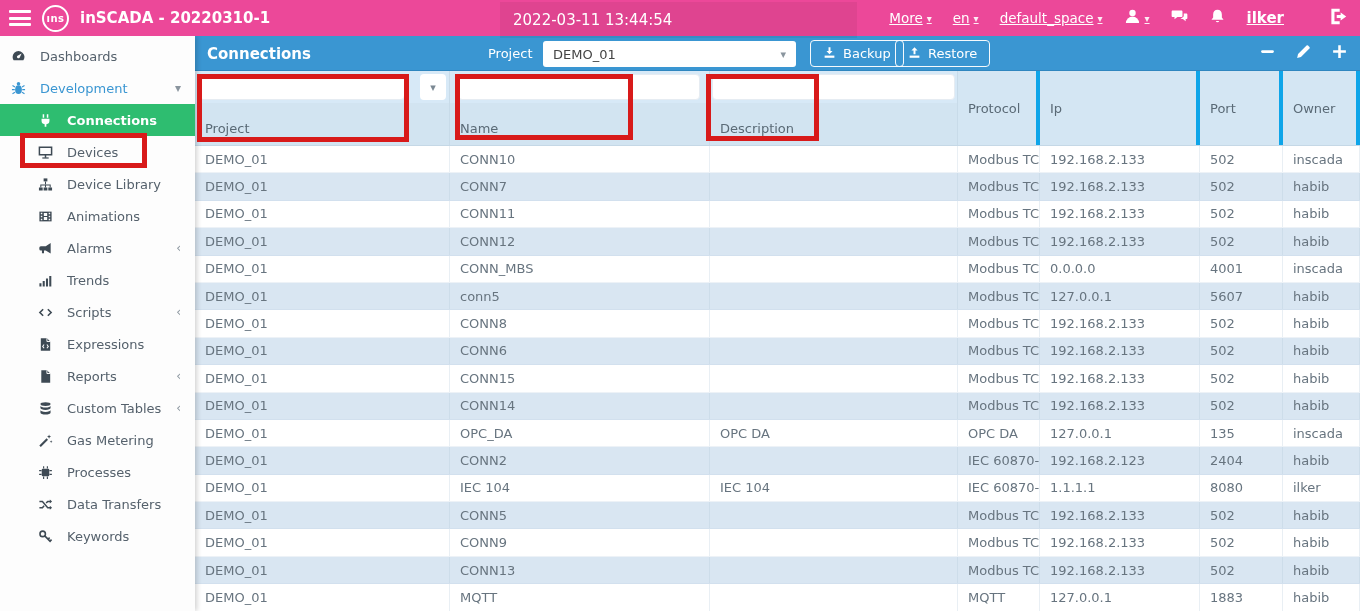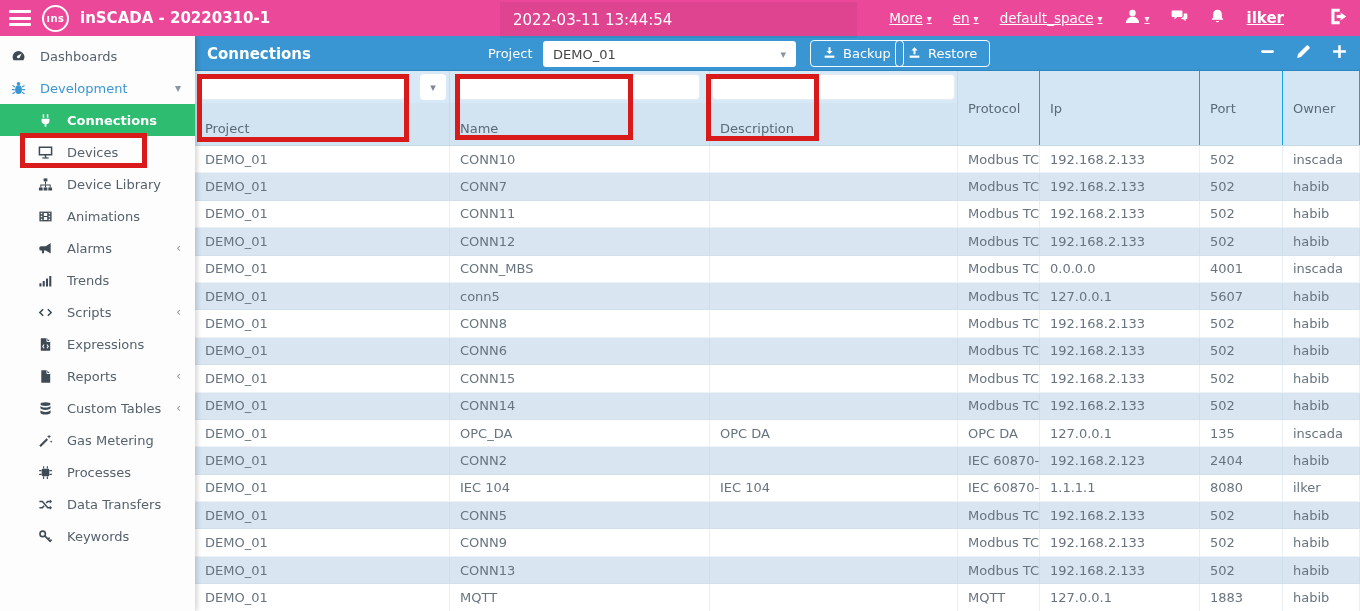--- a/index.html
+++ b/index.html
@@ -68,21 +68,21 @@
               align-items:center; gap:19px; }
   .tl-icons .ic { display:flex; cursor:pointer; }
   .tl-icons svg { width:17px; height:17px; }
 
   
   .thead { display:grid; grid-template-columns:255px 260px 248px 82px 160px 83px 77px;
            grid-template-rows:32px 42px; border-bottom:1px solid #c5d8e6; flex:none; }
   .fcell { position:relative; background:#d7e9f7; border-right:1px solid #c8dbe9; }
   .lcell { background:#d2e4f1; border-right:1px solid #c8dbe9; display:flex;
            align-items:flex-end; padding:0 0 9px 10px; color:#5a6a76; font-size:13px; }
-  .hspan { grid-row:1/3; background:#d4e6f3; border-right:1px solid #0ea5e9;
+  .hspan { grid-row:1/3; background:#d4e6f3; border-right:4px solid #0ea5e9;
            display:flex; align-items:center; padding-left:10px; color:#5a6a76; font-size:13px; }
   .c0{grid-column:1} .c1{grid-column:2} .c2{grid-column:3} .c3{grid-column:4}
   .c4{grid-column:5} .c5{grid-column:6} .c6{grid-column:7}
   .f-input { position:absolute; top:3px; height:26px; background:#fff;
              border:1px solid #e6ecf2; border-radius:4px; font-family:inherit;
              font-size:13px; padding:0 8px; color:#444; outline:none; }
   #filter-project { left:4px; width:206px; }
   #filter-name { left:8px; width:242px; }
   #filter-description { left:2px; width:243px; }
   .f-chevbox { position:absolute; left:225px; top:3px; width:26px; height:26px;

